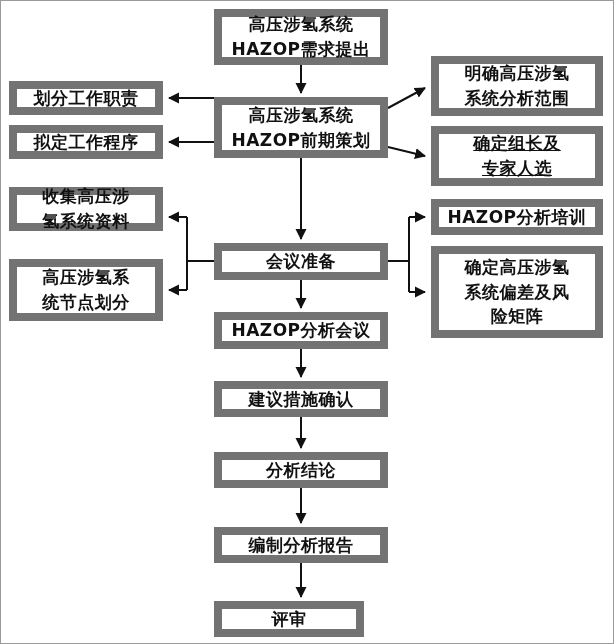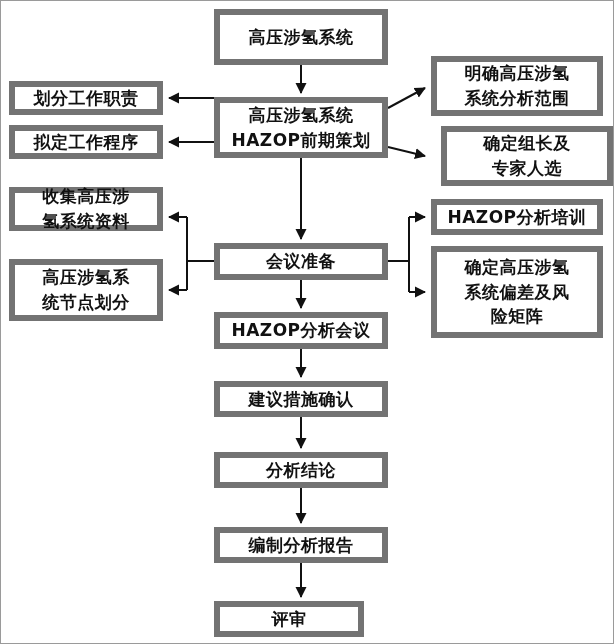--- a/index.html
+++ b/index.html
@@ -20,21 +20,21 @@
     width: 614px; height: 644px;
     pointer-events: none;
   }
   .arrows line, .arrows path.connector {
     stroke: #111111;
     stroke-width: 2;
     fill: none;
   }
   .node {
     position: absolute;
-    border: 6px solid #737373;
+    border: 8px solid #737373;
     background: #ffffff;
     display: flex;
     flex-direction: column;
     align-items: center;
     justify-content: center;
     text-align: center;
     font-weight: bold;
     font-size: 17px;
     color: #111111;
     line-height: 1.45;
@@ -73,20 +73,21 @@
     <line x1="186" y1="216" x2="168" y2="216" marker-end="url(#arrow)"></line>
     <line x1="186" y1="289" x2="168" y2="289" marker-end="url(#arrow)"></line>
 
     <path class="connector" d="M387,260 L408,260 M408,216 L408,291"></path>
     <line x1="408" y1="216" x2="424" y2="216" marker-end="url(#arrow)"></line>
     <line x1="408" y1="291" x2="424" y2="291" marker-end="url(#arrow)"></line>
   </svg>
 
   <div class="node" style="left:213px; top:8px; width:174px; height:56px;">
     <span class="ln">高压涉氢系统</span>
+    <span class="ln">HAZOP需求提出</span>
   </div>
 
   <div class="node" style="left:213px; top:96px; width:174px; height:61px;">
     <span class="ln">高压涉氢系统</span>
     <span class="ln">HAZOP前期策划</span>
   </div>
 
   <div class="node" style="left:213px; top:242px; width:174px; height:37px;">
     <span class="ln">会议准备</span>
   </div>
@@ -127,21 +128,21 @@
   <div class="node" style="left:8px; top:258px; width:154px; height:62px;">
     <span class="ln">高压涉氢系</span>
     <span class="ln">统节点划分</span>
   </div>
 
   <div class="node" style="left:430px; top:55px; width:172px; height:60px;">
     <span class="ln">明确高压涉氢</span>
     <span class="ln">系统分析范围</span>
   </div>
 
-  <div class="node" style="left:440px; top:125px; width:172px; height:60px;">
+  <div class="node" style="left:430px; top:125px; width:172px; height:60px;text-decoration:underline;">
     <span class="ln">确定组长及</span>
     <span class="ln">专家人选</span>
   </div>
 
   <div class="node" style="left:430px; top:198px; width:172px; height:36px;">
     <span class="ln">HAZOP分析培训</span>
   </div>
 
   <div class="node" style="left:430px; top:245px; width:172px; height:92px;">
     <span class="ln">确定高压涉氢</span>

